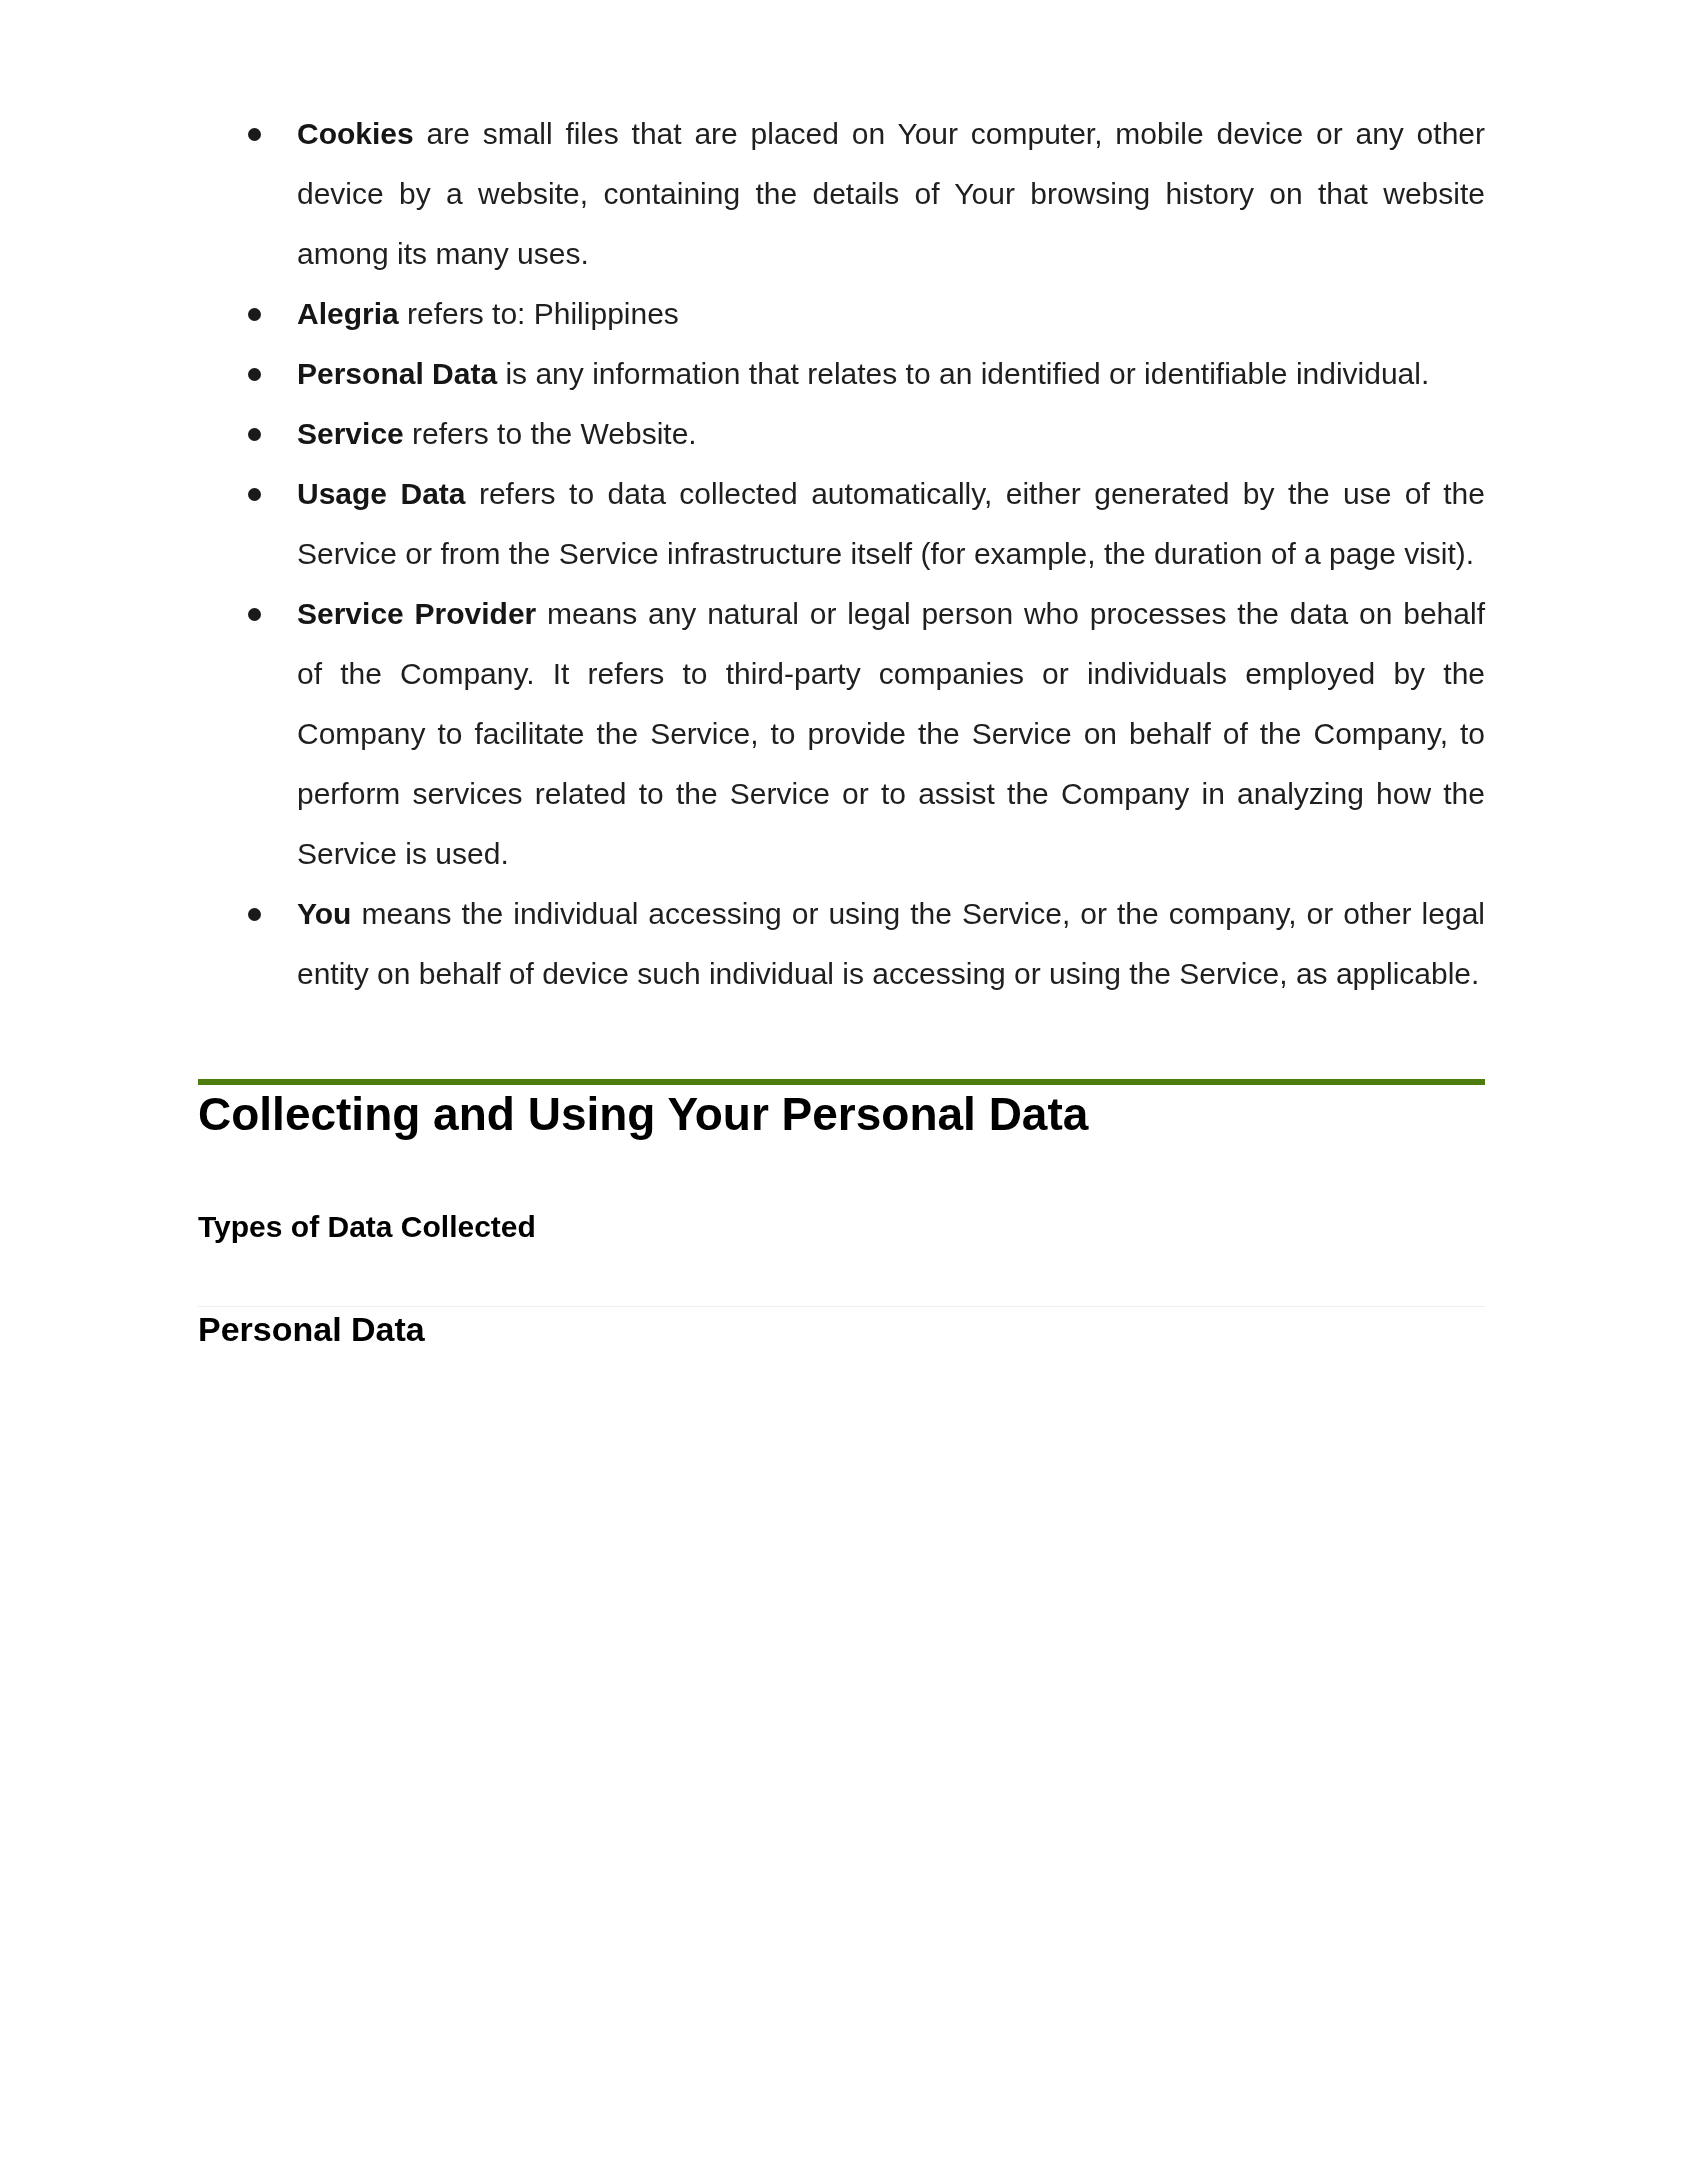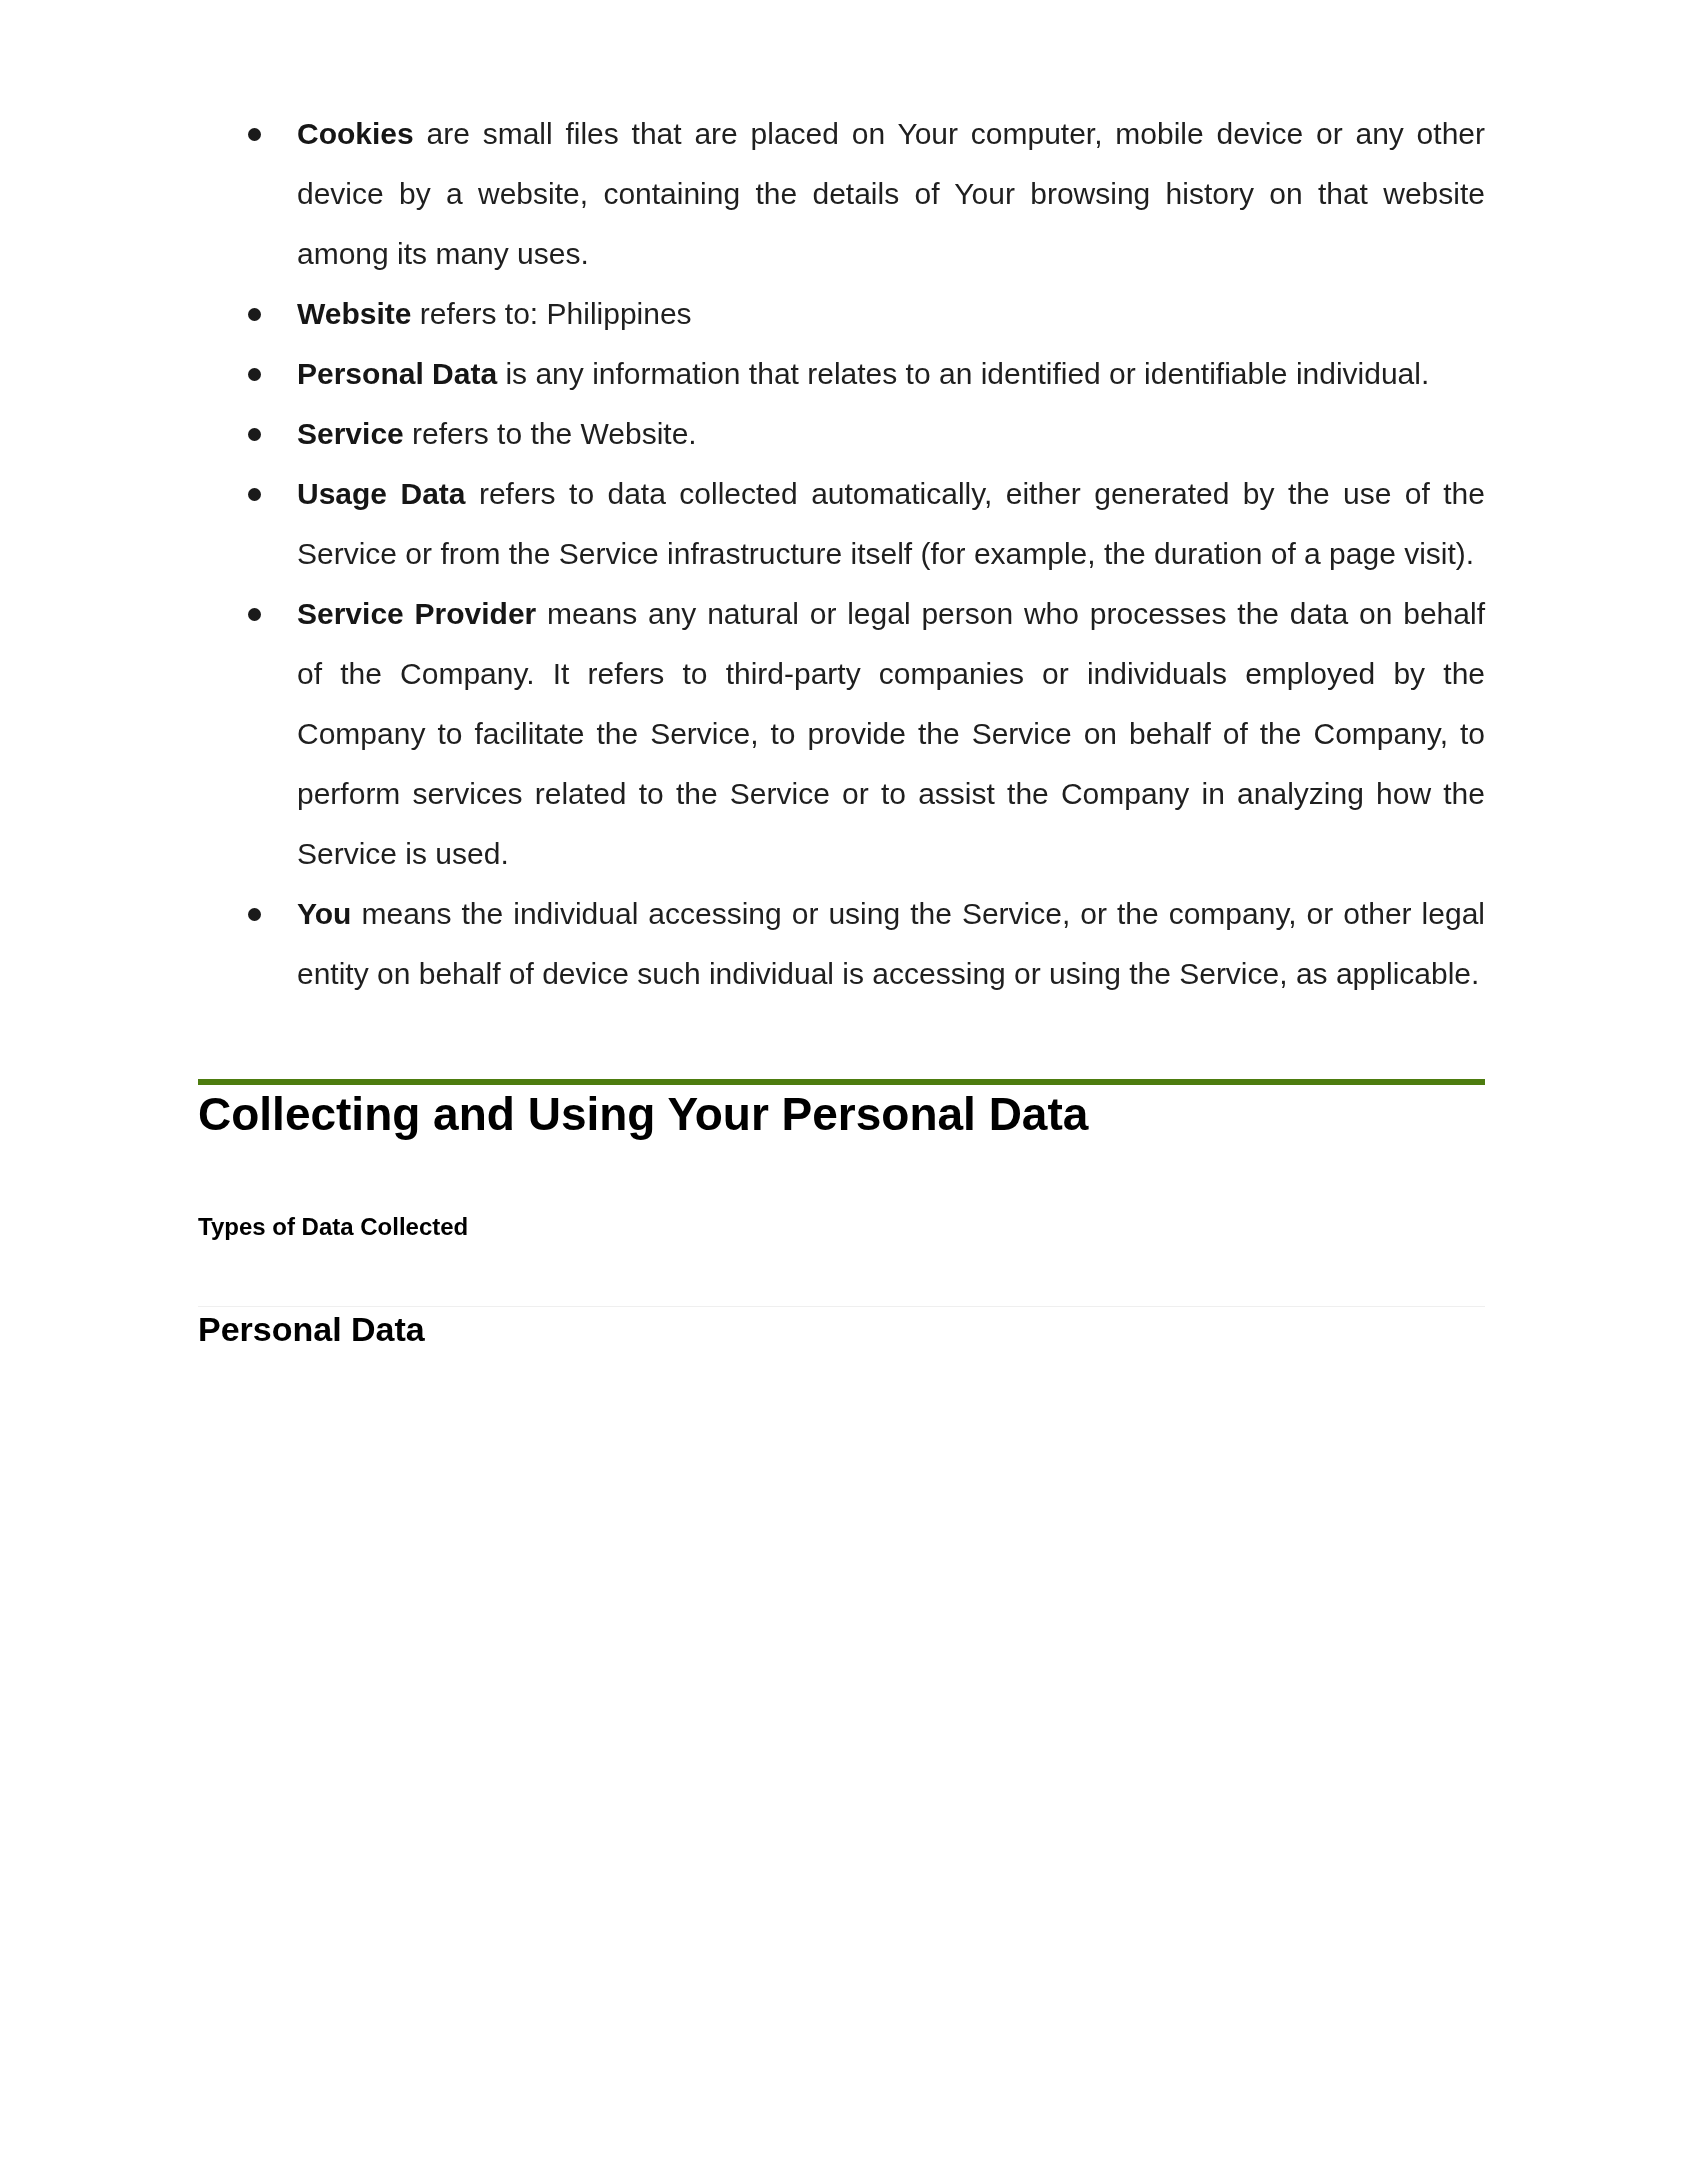--- a/index.html
+++ b/index.html
@@ -46,21 +46,21 @@
   }
   h1.sec {
     font-size: 46px;
     line-height: 59px;
     font-weight: 700;
     color: #000000;
     margin: 75px 0 0 0;
     border-top: 6px solid #4d7c0f;
   }
   h2.sub {
-    font-size: 24px;
+    font-size: 30px;
     line-height: 44px;
     font-weight: 700;
     color: #000000;
     margin: 61px 0 0 0;
   }
   h3.subsub {
     font-size: 34px;
     line-height: 44px;
     font-weight: 700;
     color: #000000;
@@ -68,21 +68,21 @@
     border-top: 1px solid #efefef;
   }
 </style>
 </head>
 <body>
 
 <div class="content">
 
   <ul class="defs">
     <li><strong>Cookies</strong><span> are small files that are placed on Your computer, mobile device or any other device by a website, containing the details of Your browsing history on that website among its many uses.</span></li>
-    <li><strong>Website</strong><span> refers to: Philippines</span></li>
+    <li><strong>Alegria</strong><span> refers to: Philippines</span></li>
     <li><strong>Personal Data</strong><span> is any information that relates to an identified or identifiable individual.</span></li>
     <li><strong>Service</strong><span> refers to the Website.</span></li>
     <li><strong>Usage Data</strong><span> refers to data collected automatically, either generated by the use of the Service or from the Service infrastructure itself (for example, the duration of a page visit).</span></li>
     <li><strong>Service Provider</strong><span> means any natural or legal person who processes the data on behalf of the Company. It refers to third-party companies or individuals employed by the Company to facilitate the Service, to provide the Service on behalf of the Company, to perform services related to the Service or to assist the Company in analyzing how the Service is used.</span></li>
     <li><strong>You</strong><span> means the individual accessing or using the Service, or the company, or other legal entity on behalf of device such individual is accessing or using the Service, as applicable.</span></li>
   </ul>
 
   <h1 class="sec">Collecting and Using Your Personal Data</h1>
 
   <h2 class="sub">Types of Data Collected</h2>

